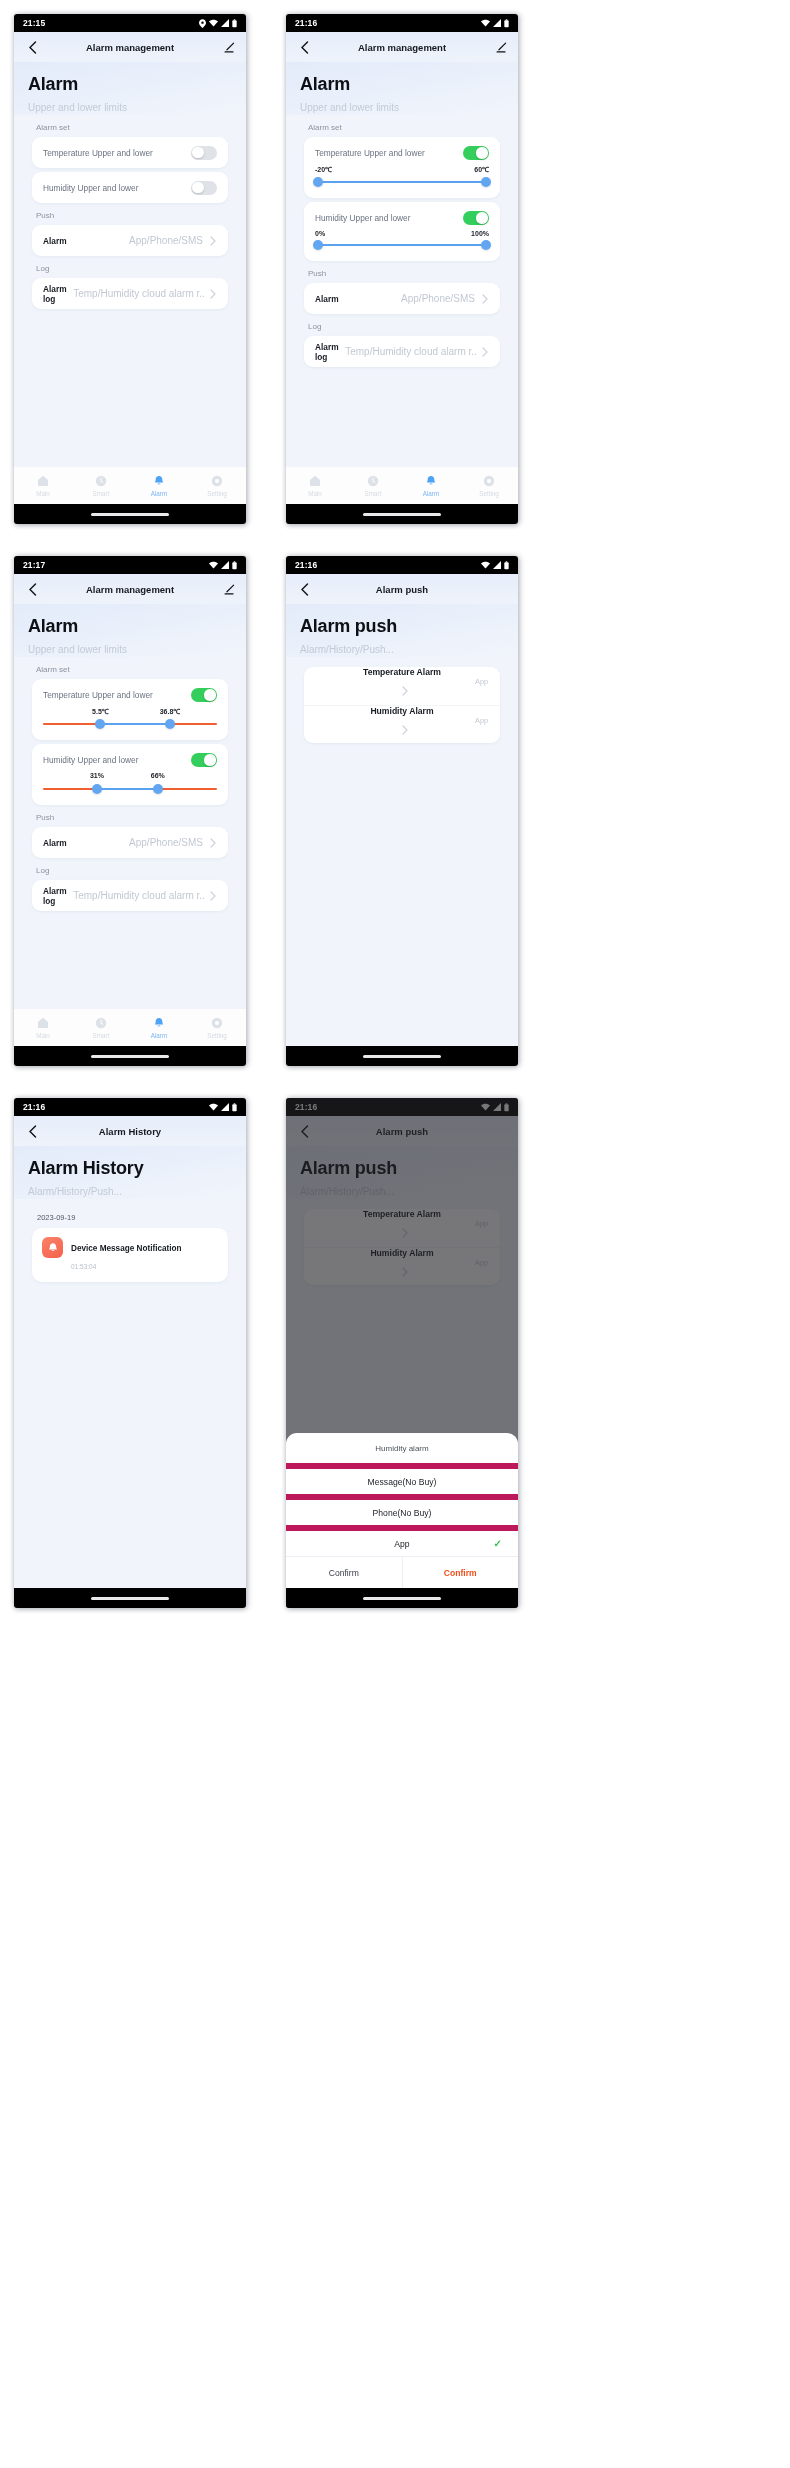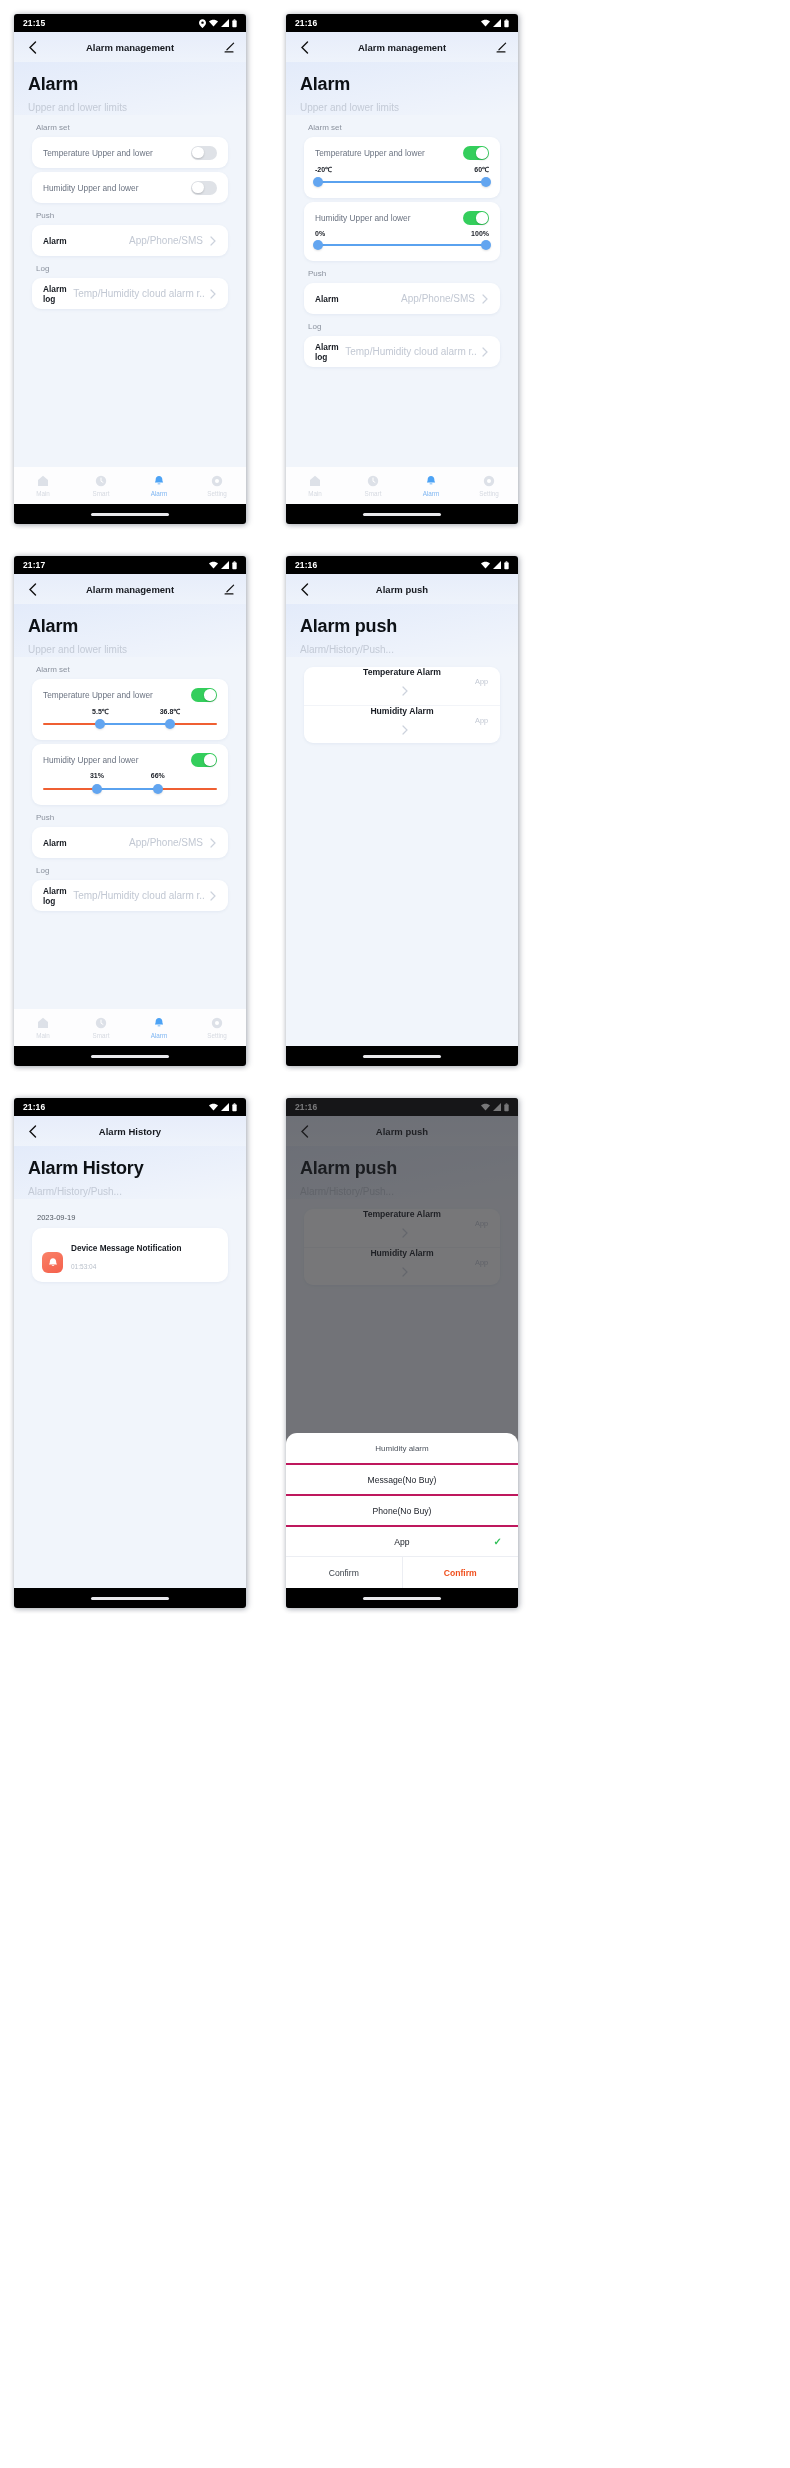--- a/index.html
+++ b/index.html
@@ -100,40 +100,40 @@
   }
   .tab { flex: 1; display: flex; flex-direction: column; align-items: center; gap: 2px; cursor: pointer; }
   .tab .ic { width: 13px; height: 13px; display: flex; align-items: center; justify-content: center; }
   .tab .tl { font-size: 6.3px; color: #d6dae1; }
   .tab.active .tl { color: #7fb6f2; }
   
   .homebar { position: absolute; left: 0; right: 0; bottom: 0; height: 20px; background: #000; display: flex; align-items: center; justify-content: center; }
   .homebar .pill { width: 78px; height: 3px; border-radius: 2px; background: #e9e9ec; }
   
   .date-label { font-size: 7.5px; color: #505761; margin: 14px 0 6px 5px; }
-  .hist-card { background:#fff; border-radius: 10px; padding: 9px 10px; display: flex; align-items: flex-end; gap: 8px;
+  .hist-card { background:#fff; border-radius: 10px; padding: 9px 10px; display: flex; align-items: flex-start; gap: 8px;
                box-shadow: 0 1px 3px rgba(110,130,165,.10); }
   .hist-ic { width: 21px; height: 21px; border-radius: 6px; background: linear-gradient(150deg,#fa8268,#f4604c);
              display:flex; align-items:center; justify-content:center; flex:none; }
   .hist-t { font-size: 8.2px; font-weight: bold; color: #171b22; }
   .hist-s { font-size: 6.5px; color: #b9c0cb; margin-top: 2px; }
   
   .push-row { display:flex; align-items:center; padding: 0 12px; height: 38px; flex-direction: column; }
   .push-row + .push-row { border-top: 1px solid #f2f4f8; }
   .push-row .pl { font-size: 8.6px; font-weight: bold; color: #171b22; }
   .push-row .pv { margin-left:auto; font-size: 7.3px; color: #c2c8d3; }
   
   .dim { position:absolute; inset:0; background: rgba(35,35,38,.62); }
   .sheet {
     position: absolute; left: 0; right: 0; bottom: 20px; background: #fff;
     border-radius: 11px 11px 0 0; overflow: hidden;
   }
   .sheet-title { text-align: center; font-size: 8px; color: #4c535d; padding: 11px 0 10px; }
   .sheet-opt { height: 31px; display: flex; align-items: center; justify-content: center; position: relative;
-               border-top: 2px solid #be185d; font-size: 8.6px; color: #20242c; cursor: pointer; }
+               border-top: 6px solid #be185d; font-size: 8.6px; color: #20242c; cursor: pointer; }
   .sheet-opt .check { position: absolute; right: 16px; color: #2fbf57; font-size: 10px; font-weight: bold; }
   .sheet-actions { display: flex; border-top: 1px solid #eceef3; height: 32px; }
   .sheet-actions > div { flex: 1; display: flex; align-items: center; justify-content: center; font-size: 8.6px; cursor: pointer; }
   .sheet-actions .cancel { color: #3b4149; }
   .sheet-actions .confirm { color: #f0501e; font-weight: bold; }
   .sheet-actions .sep { flex: none; width: 1px; background: #eceef3; }
 </style>
 </head>
 <body>
 

